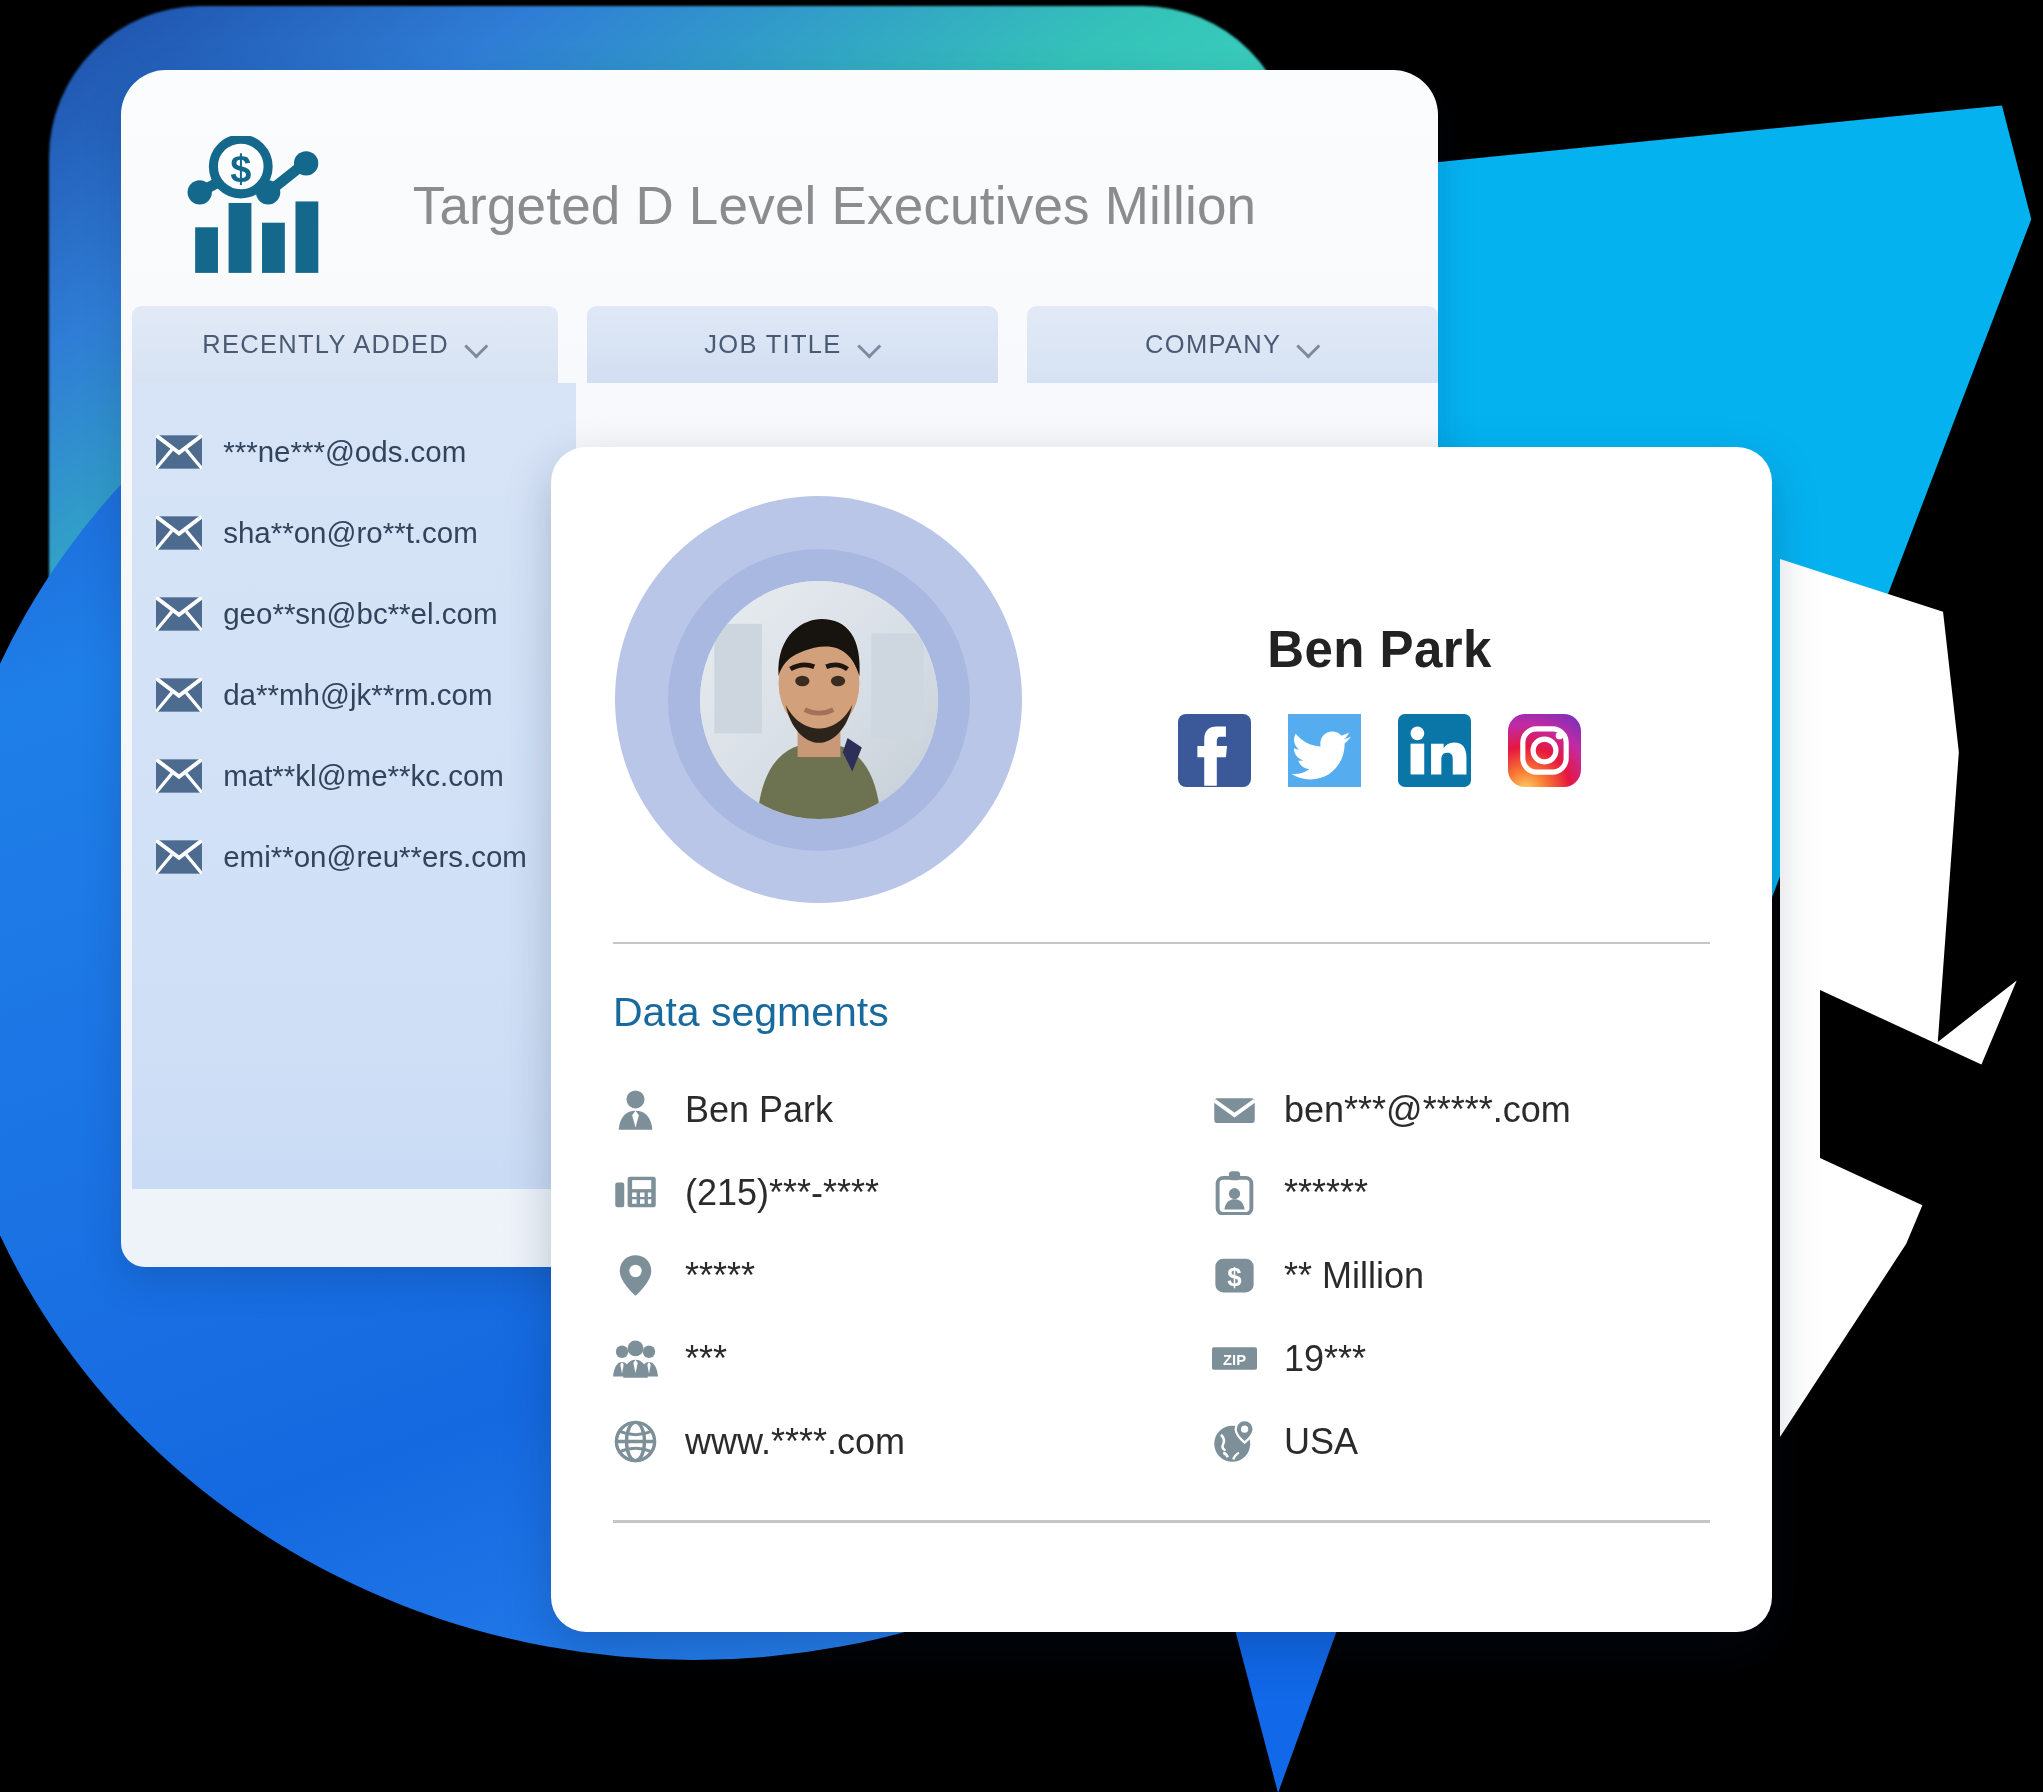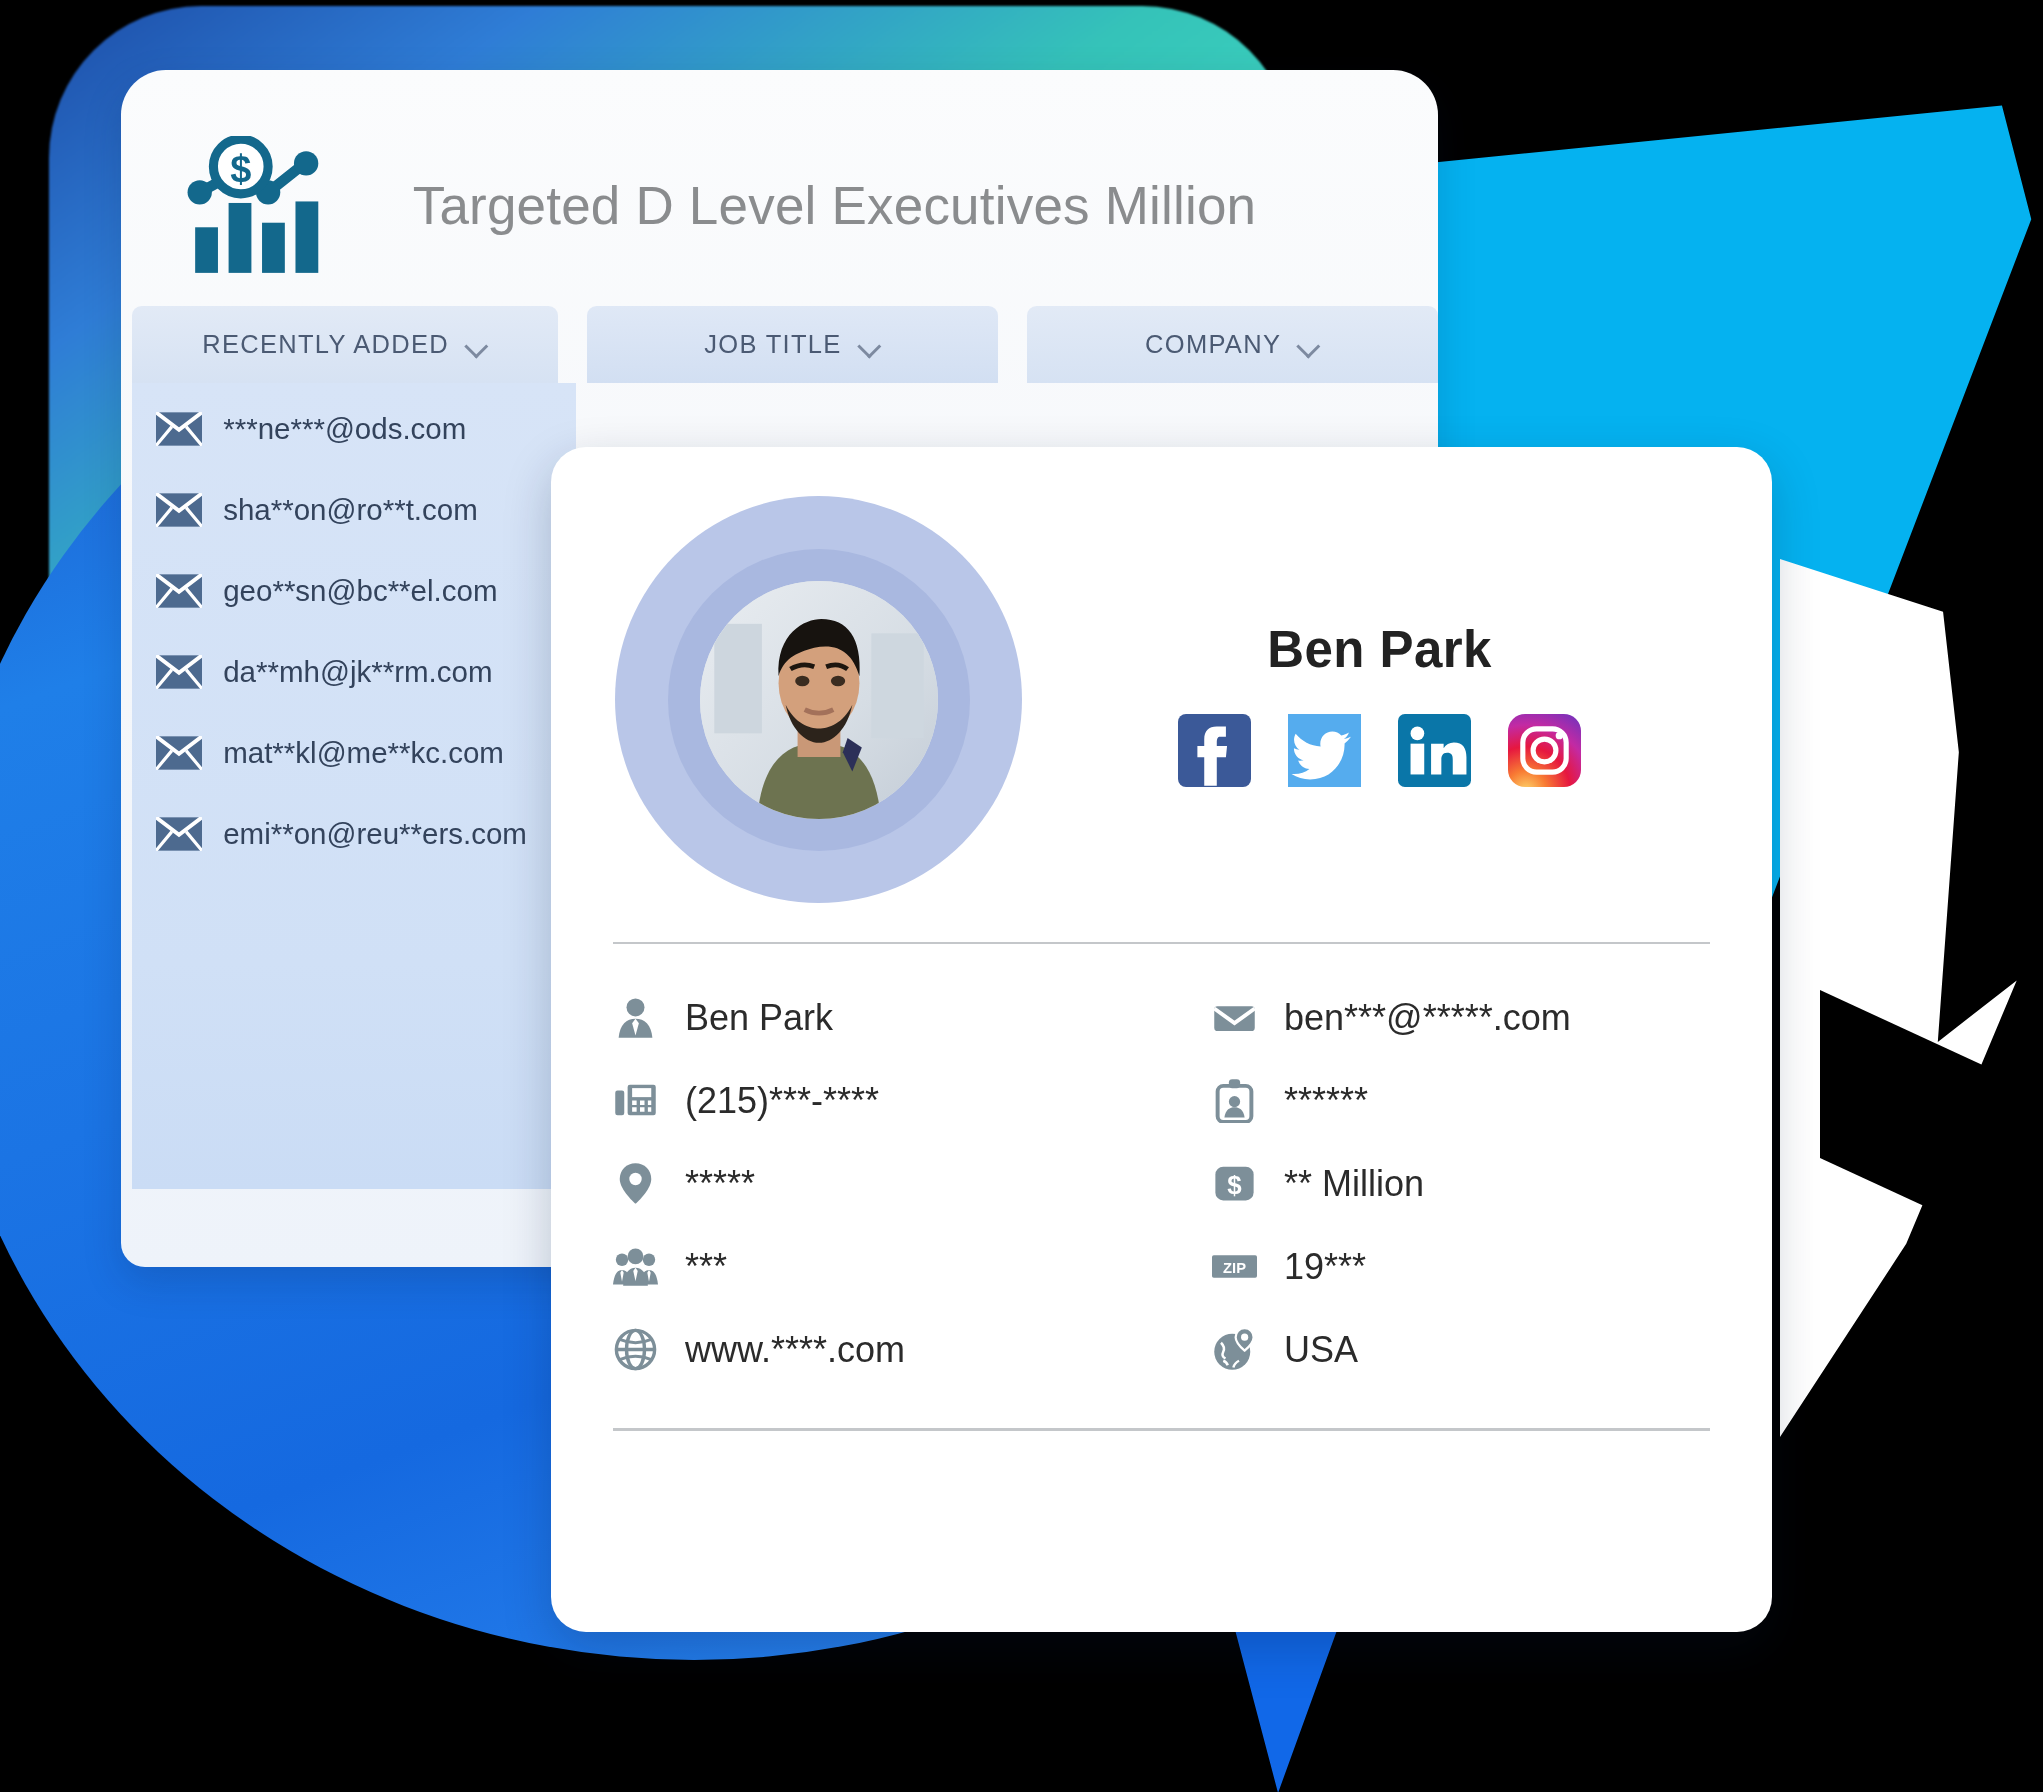--- a/index.html
+++ b/index.html
@@ -141,20 +141,21 @@
   
   .email-panel {
     width: 444px;
     margin-left: 11.2px;
     background: linear-gradient(180deg, #d7e4f7 0%, #d0e0f6 72%, #cadcf5 100%);
     padding: 29px 0 48px 0;
     min-height: 806px;
   }
   .email-row {
     display: flex;
+    align-items: center;
     gap: 21px;
     padding: 0 24px;
     height: 81px;
     cursor: pointer;
   }
   .env-icon { width: 46px; height: 34px; flex: 0 0 auto; }
   .email-text {
     font-size: 29.5px;
     color: #33435c;
     white-space: nowrap;
@@ -426,20 +427,21 @@
             <rect x="13" y="13" width="38" height="38" rx="12" fill="none" stroke="#ffffff" stroke-width="4.5"></rect>
             <circle cx="32" cy="32" r="10" fill="none" stroke="#ffffff" stroke-width="4.5"></circle>
             <circle cx="45" cy="19" r="3.2" fill="#ffffff"></circle>
           </svg>
         </div>
       </div>
     </div>
 
     <div class="divider"></div>
 
+    <div class="seg-title">Data segments</div>
 
     <div class="seg-grid">
 
       <div class="seg-item">
         <svg class="seg-icon" viewBox="0 0 40 40">
           <circle cx="20" cy="11" r="8" fill="#7d8f99"></circle>
           <path d="M5 38 C6 26 12 21 20 21 C28 21 34 26 35 38 Z" fill="#7d8f99"></path>
           <path d="M20 21 l-3 4 3 11 3 -11 z" fill="#ffffff"></path>
         </svg>
         <span class="seg-val">Ben Park</span>

